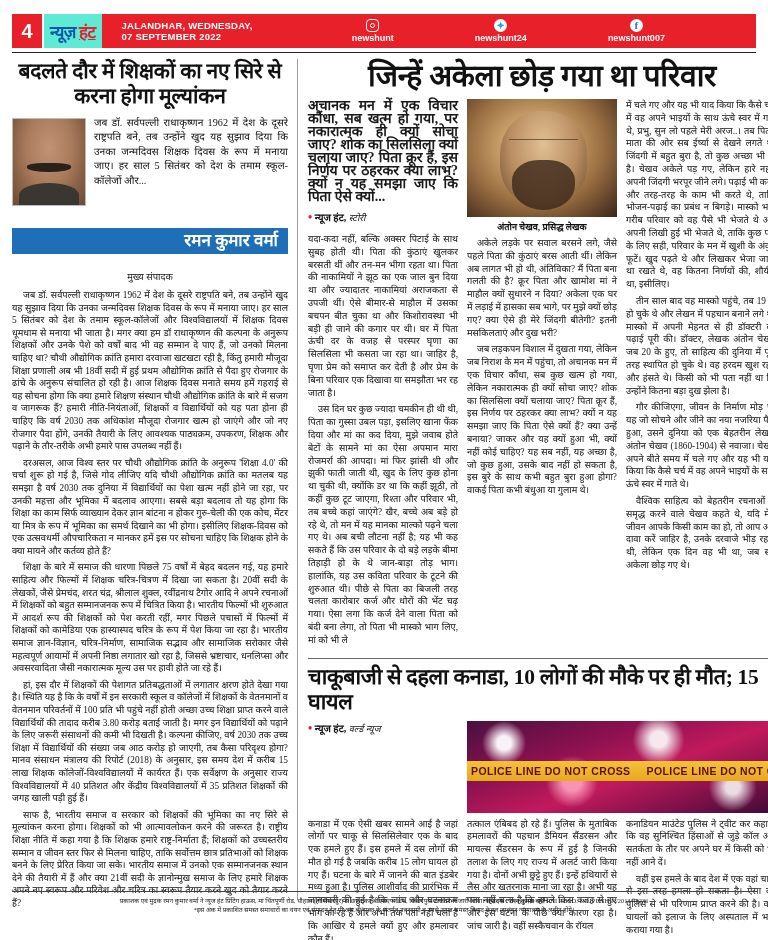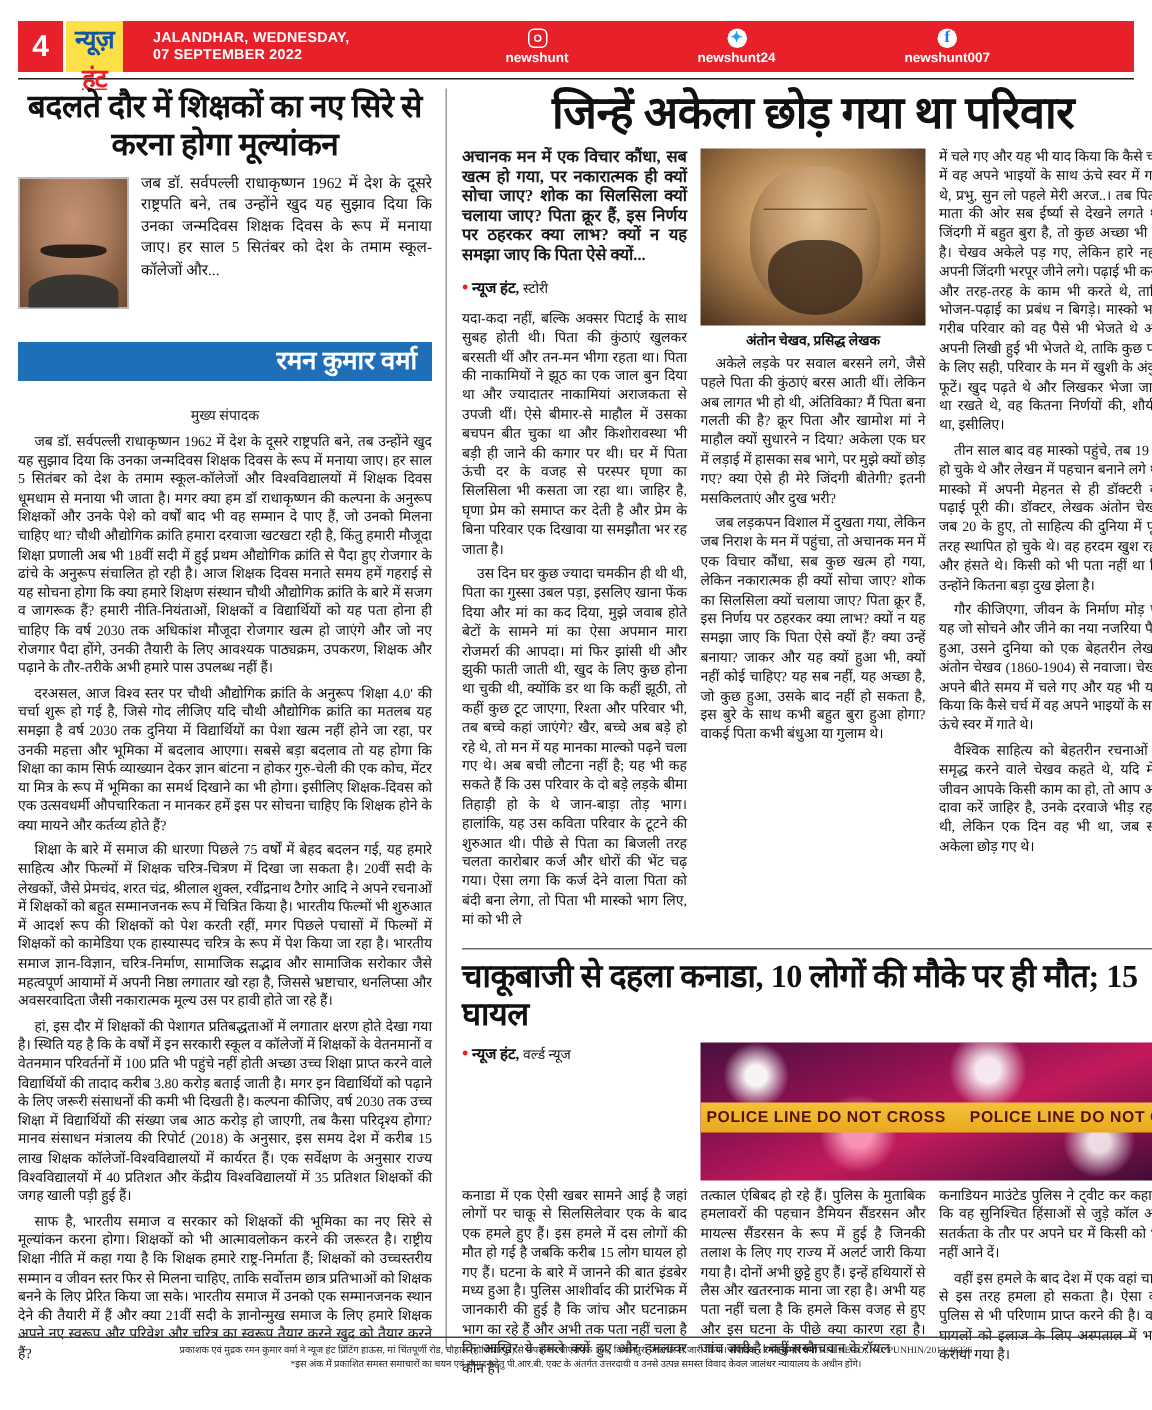--- a/index.html
+++ b/index.html
@@ -24,21 +24,21 @@
   }
   .page-num{
     width:30px;background:#e8202a;color:#fff;
     display:flex;align-items:center;justify-content:center;
     font-family:"Liberation Sans",sans-serif;
     font-weight:bold;font-size:20px;line-height:1;
     border-right:2px solid #fff;
   }
   .brand{
     display:flex;align-items:center;gap:3px;
-    padding:0 6px;background:#fde047;flex-direction:column;
+    padding:0 6px;background:#5eead4;
   }
   .brand .b1{
     color:#1256a8;font-weight:bold;font-size:17px;
     font-family:"Liberation Sans",sans-serif;letter-spacing:-.5px;
   }
   .brand .b2{
     color:#e8202a;font-weight:bold;font-size:17px;
     font-family:"Liberation Sans",sans-serif;letter-spacing:-.5px;text-decoration:underline;
   }
   .dateline{
@@ -138,28 +138,28 @@
   h1.main-head{
     margin:0 0 6px 0;
     font-family:"Liberation Serif",serif;
     font-weight:bold;font-size:30px;line-height:34px;
     text-align:center;letter-spacing:-.3px;
   }
   .story-top{display:flex;gap:9px;}
   .st-col{width:150px;flex:0 0 150px;}
   .st-col.wide{flex:1;}
   .intro{
-    font-size:11px;line-height:13px;text-align:justify;
+    font-size:14px;line-height:13px;text-align:justify;
     font-weight:bold;color:#1a1a1a;margin:0 0 7px 0;
   }
   .src-line{
     font-size:10px;margin:0 0 8px 0;font-weight:bold;
   }
   .src-line .dot{color:#e8202a;font-size:12px;}
-  .src-line .sub{font-weight:normal;font-size:9.2px;}
+  .src-line .sub{font-weight:normal;font-size:9.2px;font-style:italic;}
   .col-text p{
     margin:0 0 4px 0;font-size:9.3px;line-height:12.8px;text-align:justify;
   }
   .col-text p.ind{text-indent:10px;}
   .figure{
     width:100%;height:118px;
     background:
       radial-gradient(ellipse at 46% 40%, #e8c898 0%, #c9a06a 30%, #9a6f42 58%, #5e4028 84%, #3a2617 100%);
     position:relative;overflow:hidden;margin-bottom:3px;
   }

